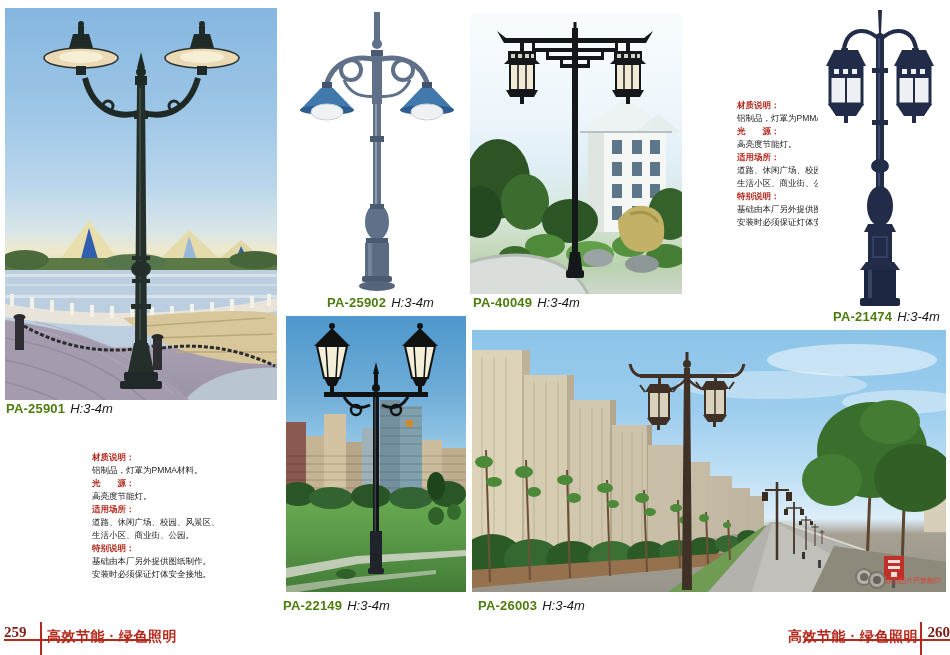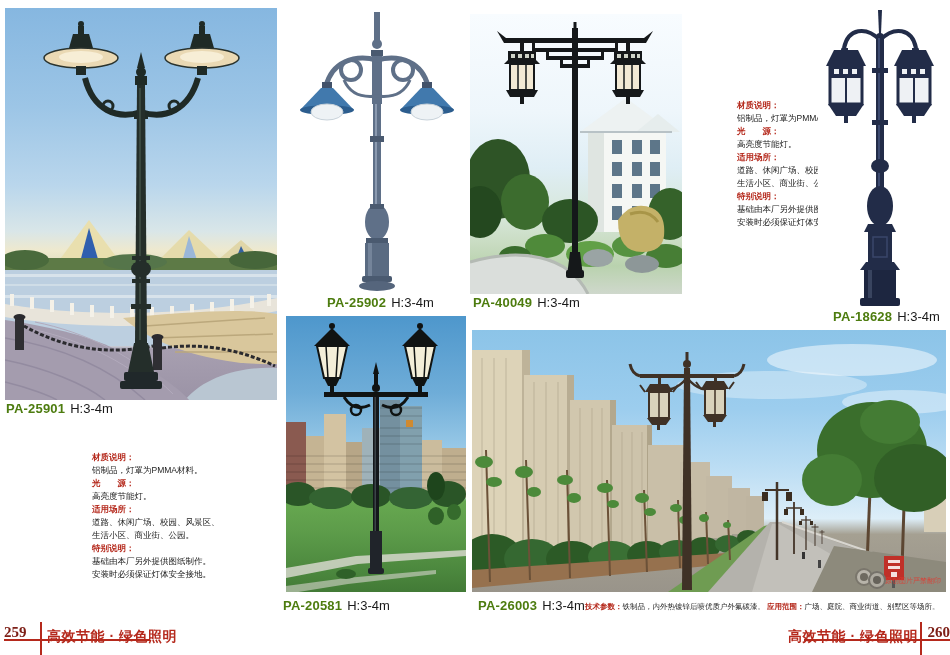--- a/index.html
+++ b/index.html
@@ -3,21 +3,21 @@
 <meta charset="utf-8">
 <style>
   html,body{margin:0;padding:0;background:#fff;}
   #page{position:relative;width:950px;height:655px;background:#ffffff;overflow:hidden;
         font-family:"Liberation Sans","DejaVu Sans",sans-serif;}
   .photo{position:absolute;overflow:hidden;}
   .photo svg{position:absolute;left:0;top:0;}
   
   .plabel{position:absolute;white-space:nowrap;font-size:13px;font-weight:bold;}
   .plabel .code{color:#4d7c0f;font-weight:bold;letter-spacing:.2px;}
-  .plabel .ht{color:#1a1a1a;font-weight:normal;margin-left:5px;}
+  .plabel .ht{color:#1a1a1a;font-weight:normal;margin-left:5px;font-style:italic;}
   
   .spec{position:absolute;width:170px;font-size:8.5px;line-height:13px;color:#222;}
   .spec .hd{color:#b5291c;font-weight:bold;margin-top:18px;}
   
   .technote{position:absolute;font-size:7.5px;color:#222;white-space:nowrap;}
   .technote .hd{color:#b5291c;font-weight:bold;}
   
   .footerblk{position:absolute;top:622px;height:33px;width:150px;}
   .footerblk .num{position:absolute;top:2px;font-size:15px;font-weight:bold;color:#7e2018;font-family:Liberation Serif, serif;}
   .footerblk .vline{position:absolute;top:0;width:2px;height:33px;background:#b5291c;}
@@ -327,21 +327,21 @@
         <rect x="50" y="224" width="24" height="30" fill="#222c48"></rect>
         <rect x="55" y="229" width="14" height="20" fill="none" stroke="#3a466a" stroke-width="1.5"></rect>
         <polygon points="48,254 76,254 82,262 42,262" fill="#222c48"></polygon>
         <rect x="46" y="262" width="32" height="28" fill="#1d2640"></rect>
         <rect x="50" y="262" width="4" height="28" fill="#39445f"></rect>
         <rect x="42" y="290" width="40" height="8" rx="2" fill="#1d2640"></rect>
       </g>
     </svg>
   </div>
   <div class="plabel" style="left:833px;top:309px">
-    <span class="code">PA-18628</span><span class="ht">H:3-4m</span>
+    <span class="code">PA-21474</span><span class="ht">H:3-4m</span>
   </div>
 
   <div id="photo-25903" class="photo">
     <svg width="180" height="276" viewBox="0 0 180 276">
       <g>
         <rect x="0" y="106" width="20" height="76" fill="#8a5a50"></rect>
         <rect x="20" y="120" width="18" height="62" fill="#c5b493"></rect>
         <rect x="38" y="98" width="22" height="84" fill="#d3c3a2"></rect>
         <rect x="60" y="126" width="16" height="56" fill="#b7a687"></rect>
         <rect x="76" y="112" width="18" height="70" fill="#9fb2b9"></rect>
@@ -402,21 +402,21 @@
         <circle cx="70" cy="94" r="5" fill="none" stroke="#101312" stroke-width="2.5"></circle>
         <circle cx="110" cy="94" r="5" fill="none" stroke="#101312" stroke-width="2.5"></circle>
         <rect x="87" y="81" width="6" height="134" fill="#14171a"></rect>
         <rect x="88.5" y="81" width="1.5" height="134" fill="#3c4448"></rect>
         <rect x="84" y="215" width="12" height="42" fill="#20242a"></rect>
         <rect x="82" y="252" width="16" height="6" rx="2" fill="#20242a"></rect>
       </g>
     </svg>
   </div>
   <div class="plabel" style="left:283px;top:598px">
-    <span class="code">PA-20581</span><span class="ht">H:3-4m</span>
+    <span class="code">PA-22149</span><span class="ht">H:3-4m</span>
   </div>
 
   <div id="photo-26003" class="photo">
     <svg width="474" height="262" viewBox="0 0 474 262">
       <g>
         <ellipse cx="380" cy="30" rx="85" ry="16" fill="#ffffff" opacity="0.5"></ellipse>
         <ellipse cx="300" cy="55" rx="95" ry="14" fill="#ffffff" opacity="0.35"></ellipse>
         <ellipse cx="430" cy="72" rx="60" ry="12" fill="#ffffff" opacity="0.4"></ellipse>
       </g>
       <g>
@@ -560,24 +560,20 @@
         <line x1="243" y1="59" x2="243" y2="85" stroke="#3f3126" stroke-width="1.5"></line>
         <polygon points="231,85 255,85 250,92 236,92" fill="#3f3126"></polygon>
         <rect x="241" y="92" width="3" height="5" fill="#3f3126"></rect>
       </g>
     </svg>
     <div class="watermark">原创图片严禁翻印</div>
   </div>
   <div class="plabel" style="left:478px;top:598px">
     <span class="code">PA-26003</span><span class="ht">H:3-4m</span>
   </div>
-  <div class="technote" style="left:585px;top:602px">
-    <span class="hd">技术参数：</span><span>铁制品，内外热镀锌后喷优质户外氟碳漆。</span>
-    <span class="hd">应用范围：</span><span>广场、庭院、商业街道、别墅区等场所。</span>
-  </div>
 
   <div class="spec" style="left:92px;top:451px">
     <div><span class="hd">材质说明：</span></div>
     <div>铝制品，灯罩为PMMA材料。</div>
     <div><span class="hd">光　　源：</span></div>
     <div>高亮度节能灯。</div>
     <div><span class="hd">适用场所：</span></div>
     <div>道路、休闲广场、校园、风景区、</div>
     <div>生活小区、商业街、公园。</div>
     <div><span class="hd">特别说明：</span></div>

